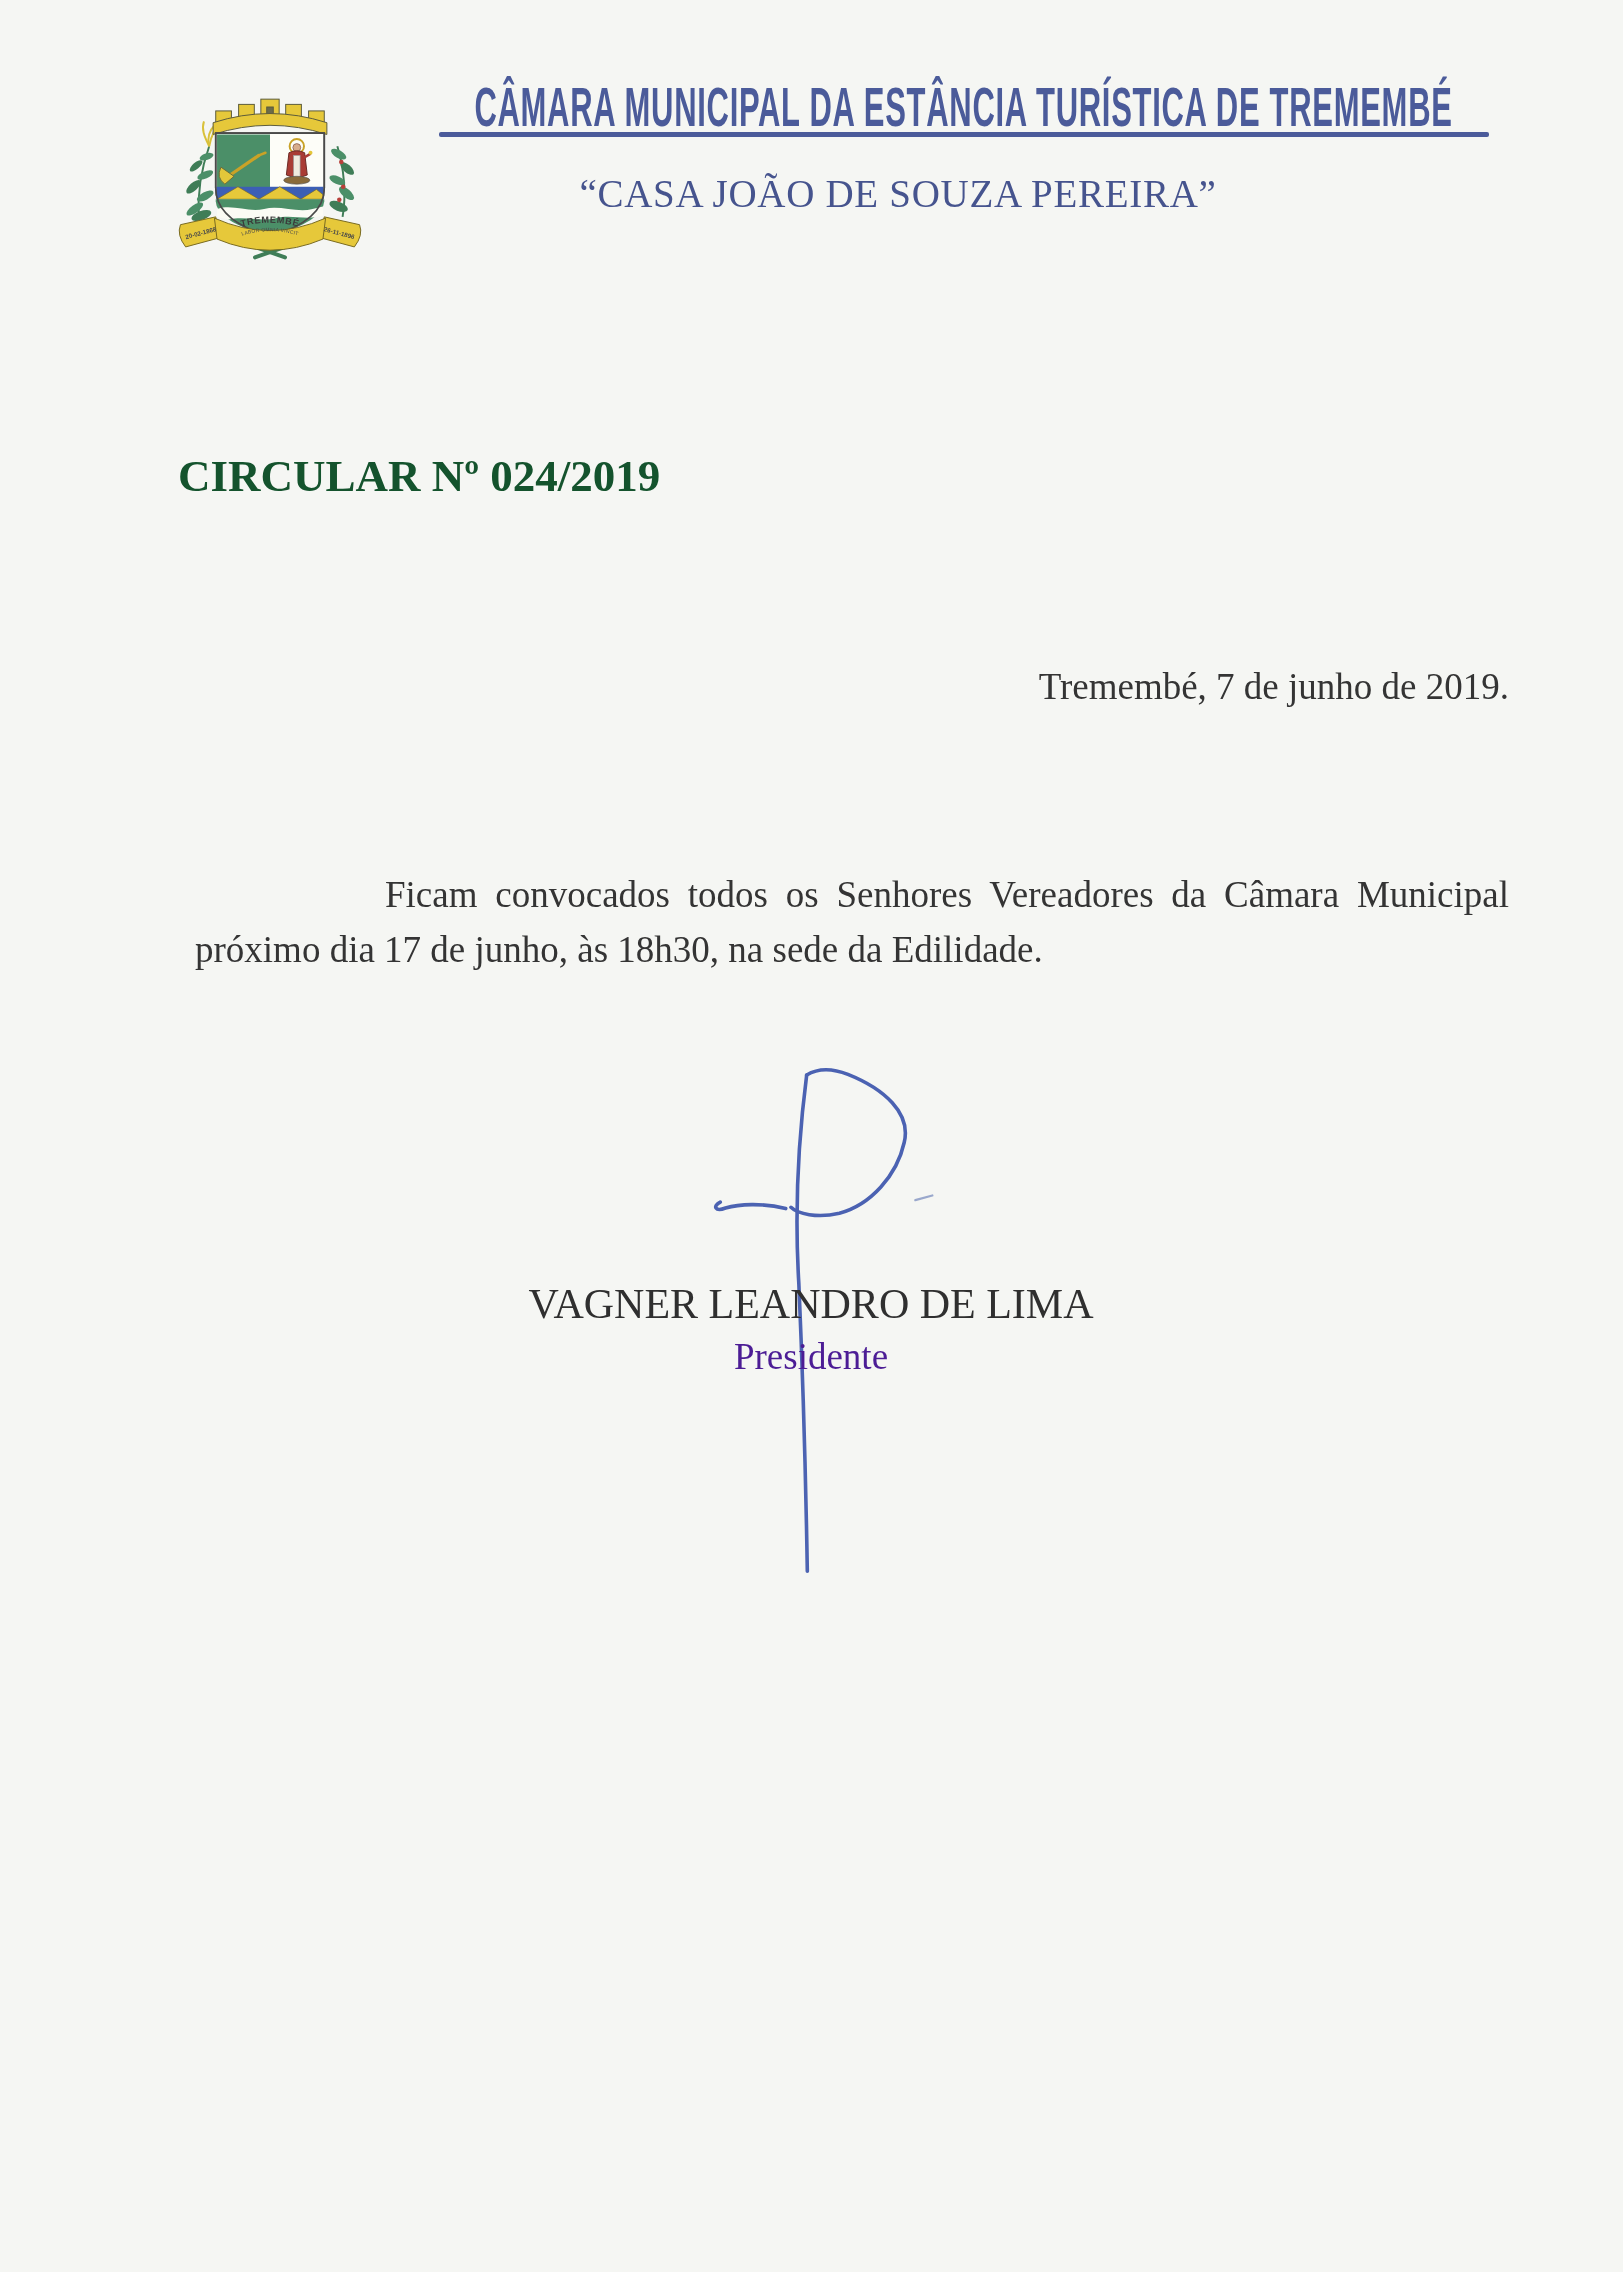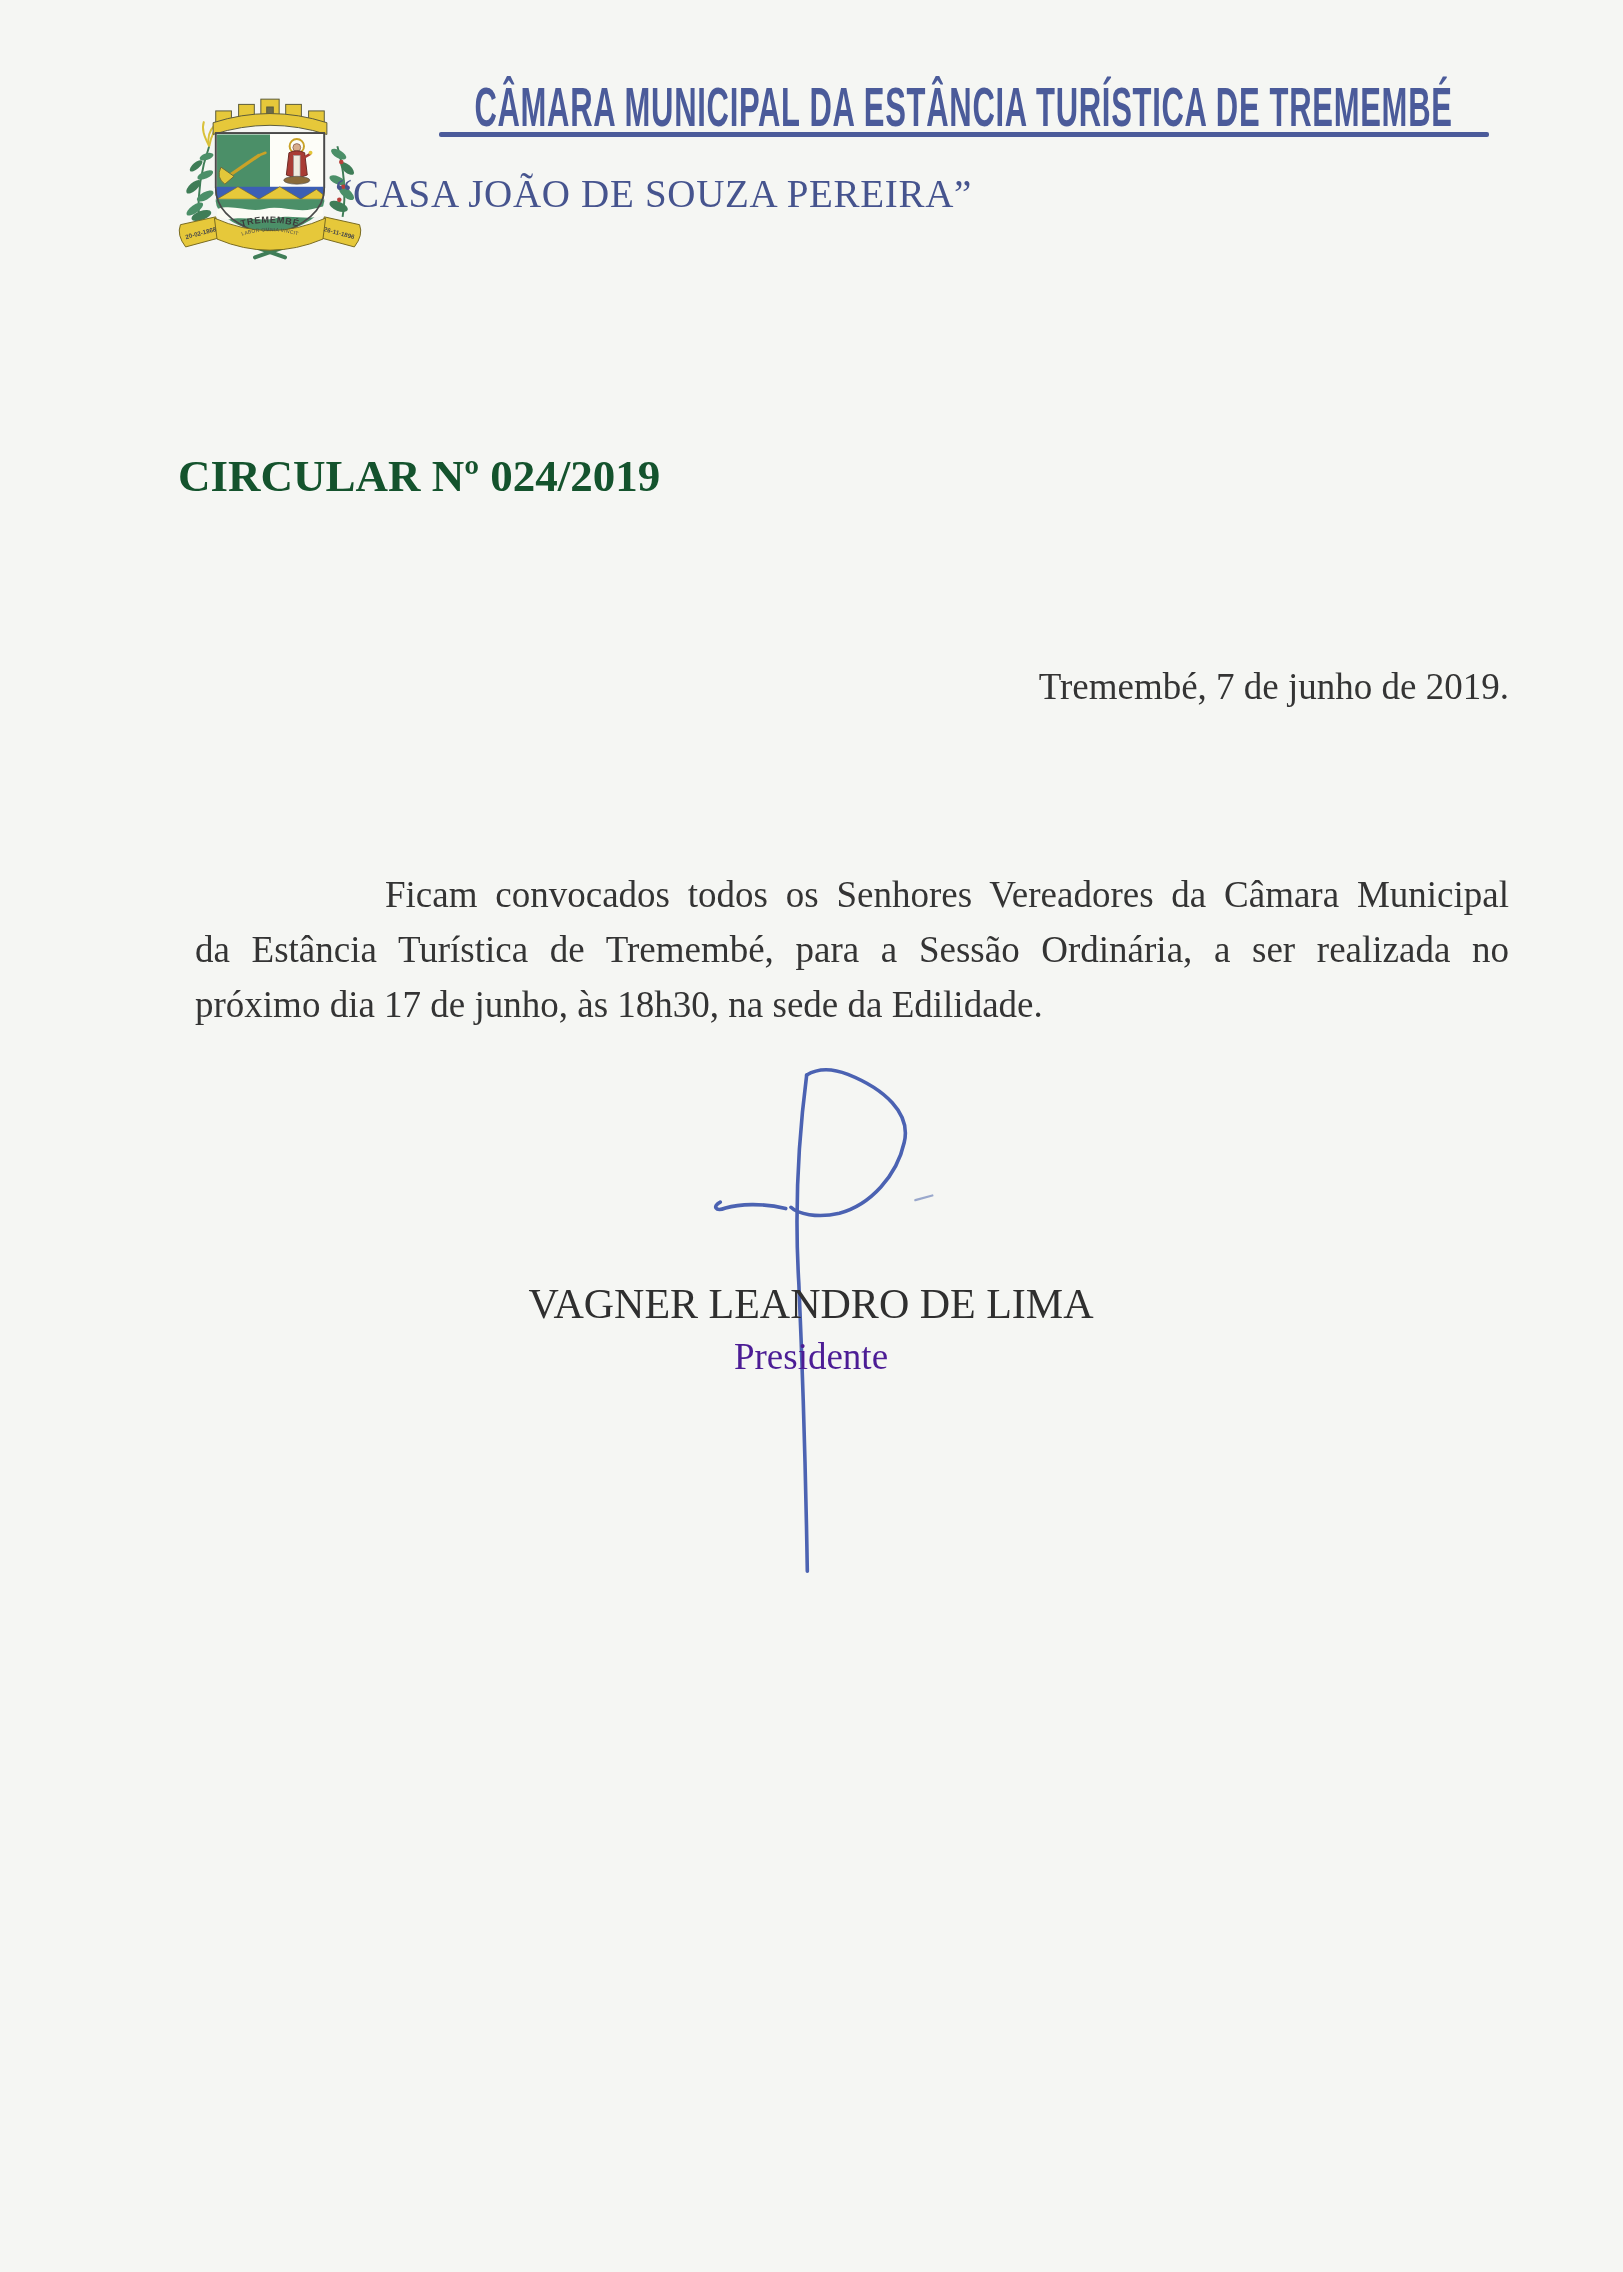--- a/index.html
+++ b/index.html
@@ -27,21 +27,21 @@
     color:#4b5b9a;
     transform:scaleY(1.8);
     transform-origin:center top;
   }
   .title-underline{
     position:absolute;left:439px;top:132px;width:1050px;height:4.6px;
     background:#4b5b9a;border-radius:2px;
   }
   .subtitle{
     position:absolute;left:335px;top:171px;width:1126px;
-    text-align:left;
+    text-align:center;
     font-size:39px;letter-spacing:0.7px;
     color:#46548e;white-space:nowrap;
   }
   
   .reference{
     position:absolute;left:178px;top:450px;
     font-size:45px;font-weight:700;color:#14532d;white-space:nowrap;
   }
   .place-date{
     position:absolute;left:195px;top:665px;width:1314px;
@@ -164,21 +164,20 @@
   </div>
   <div class="title-underline"></div>
   <div class="subtitle">“CASA JOÃO DE SOUZA PEREIRA”</div>
 
   <div class="reference">CIRCULAR Nº 024/2019</div>
 
   <div class="place-date">Tremembé, 7 de junho de 2019.</div>
 
   <div class="body-par">
     <div class="body-line first justify">Ficam convocados todos os Senhores Vereadores da Câmara Municipal</div>
-    <div class="body-line justify">da Estância Turística de Tremembé, para a Sessão Ordinária, a ser realizada no</div>
     <div class="body-line">próximo dia 17 de junho, às 18h30, na sede da Edilidade.</div>
   </div>
 
   <svg class="signature-svg" viewBox="1040 1590 440 860" xmlns="http://www.w3.org/2000/svg">
     <g fill="none" stroke="#3d56ad" stroke-width="5.5" stroke-linecap="round" stroke-linejoin="round" opacity="0.92">
       <path d="M1232,1642 C1218,1750 1214,1860 1220,1960 C1227,2120 1231,2280 1233,2400"></path>
       <path d="M1232,1642 C1250,1631 1272,1632 1295,1641 C1350,1663 1392,1700 1381,1745 C1370,1795 1330,1840 1282,1853 C1248,1861 1218,1854 1208,1844"></path>
       <path d="M1200,1846 C1165,1837 1128,1839 1108,1845 C1092,1851 1088,1842 1100,1836"></path>
     </g>
     <path d="M1398,1833 L1424,1826" fill="none" stroke="#9aa8cc" stroke-width="3.5" stroke-linecap="round"></path>

